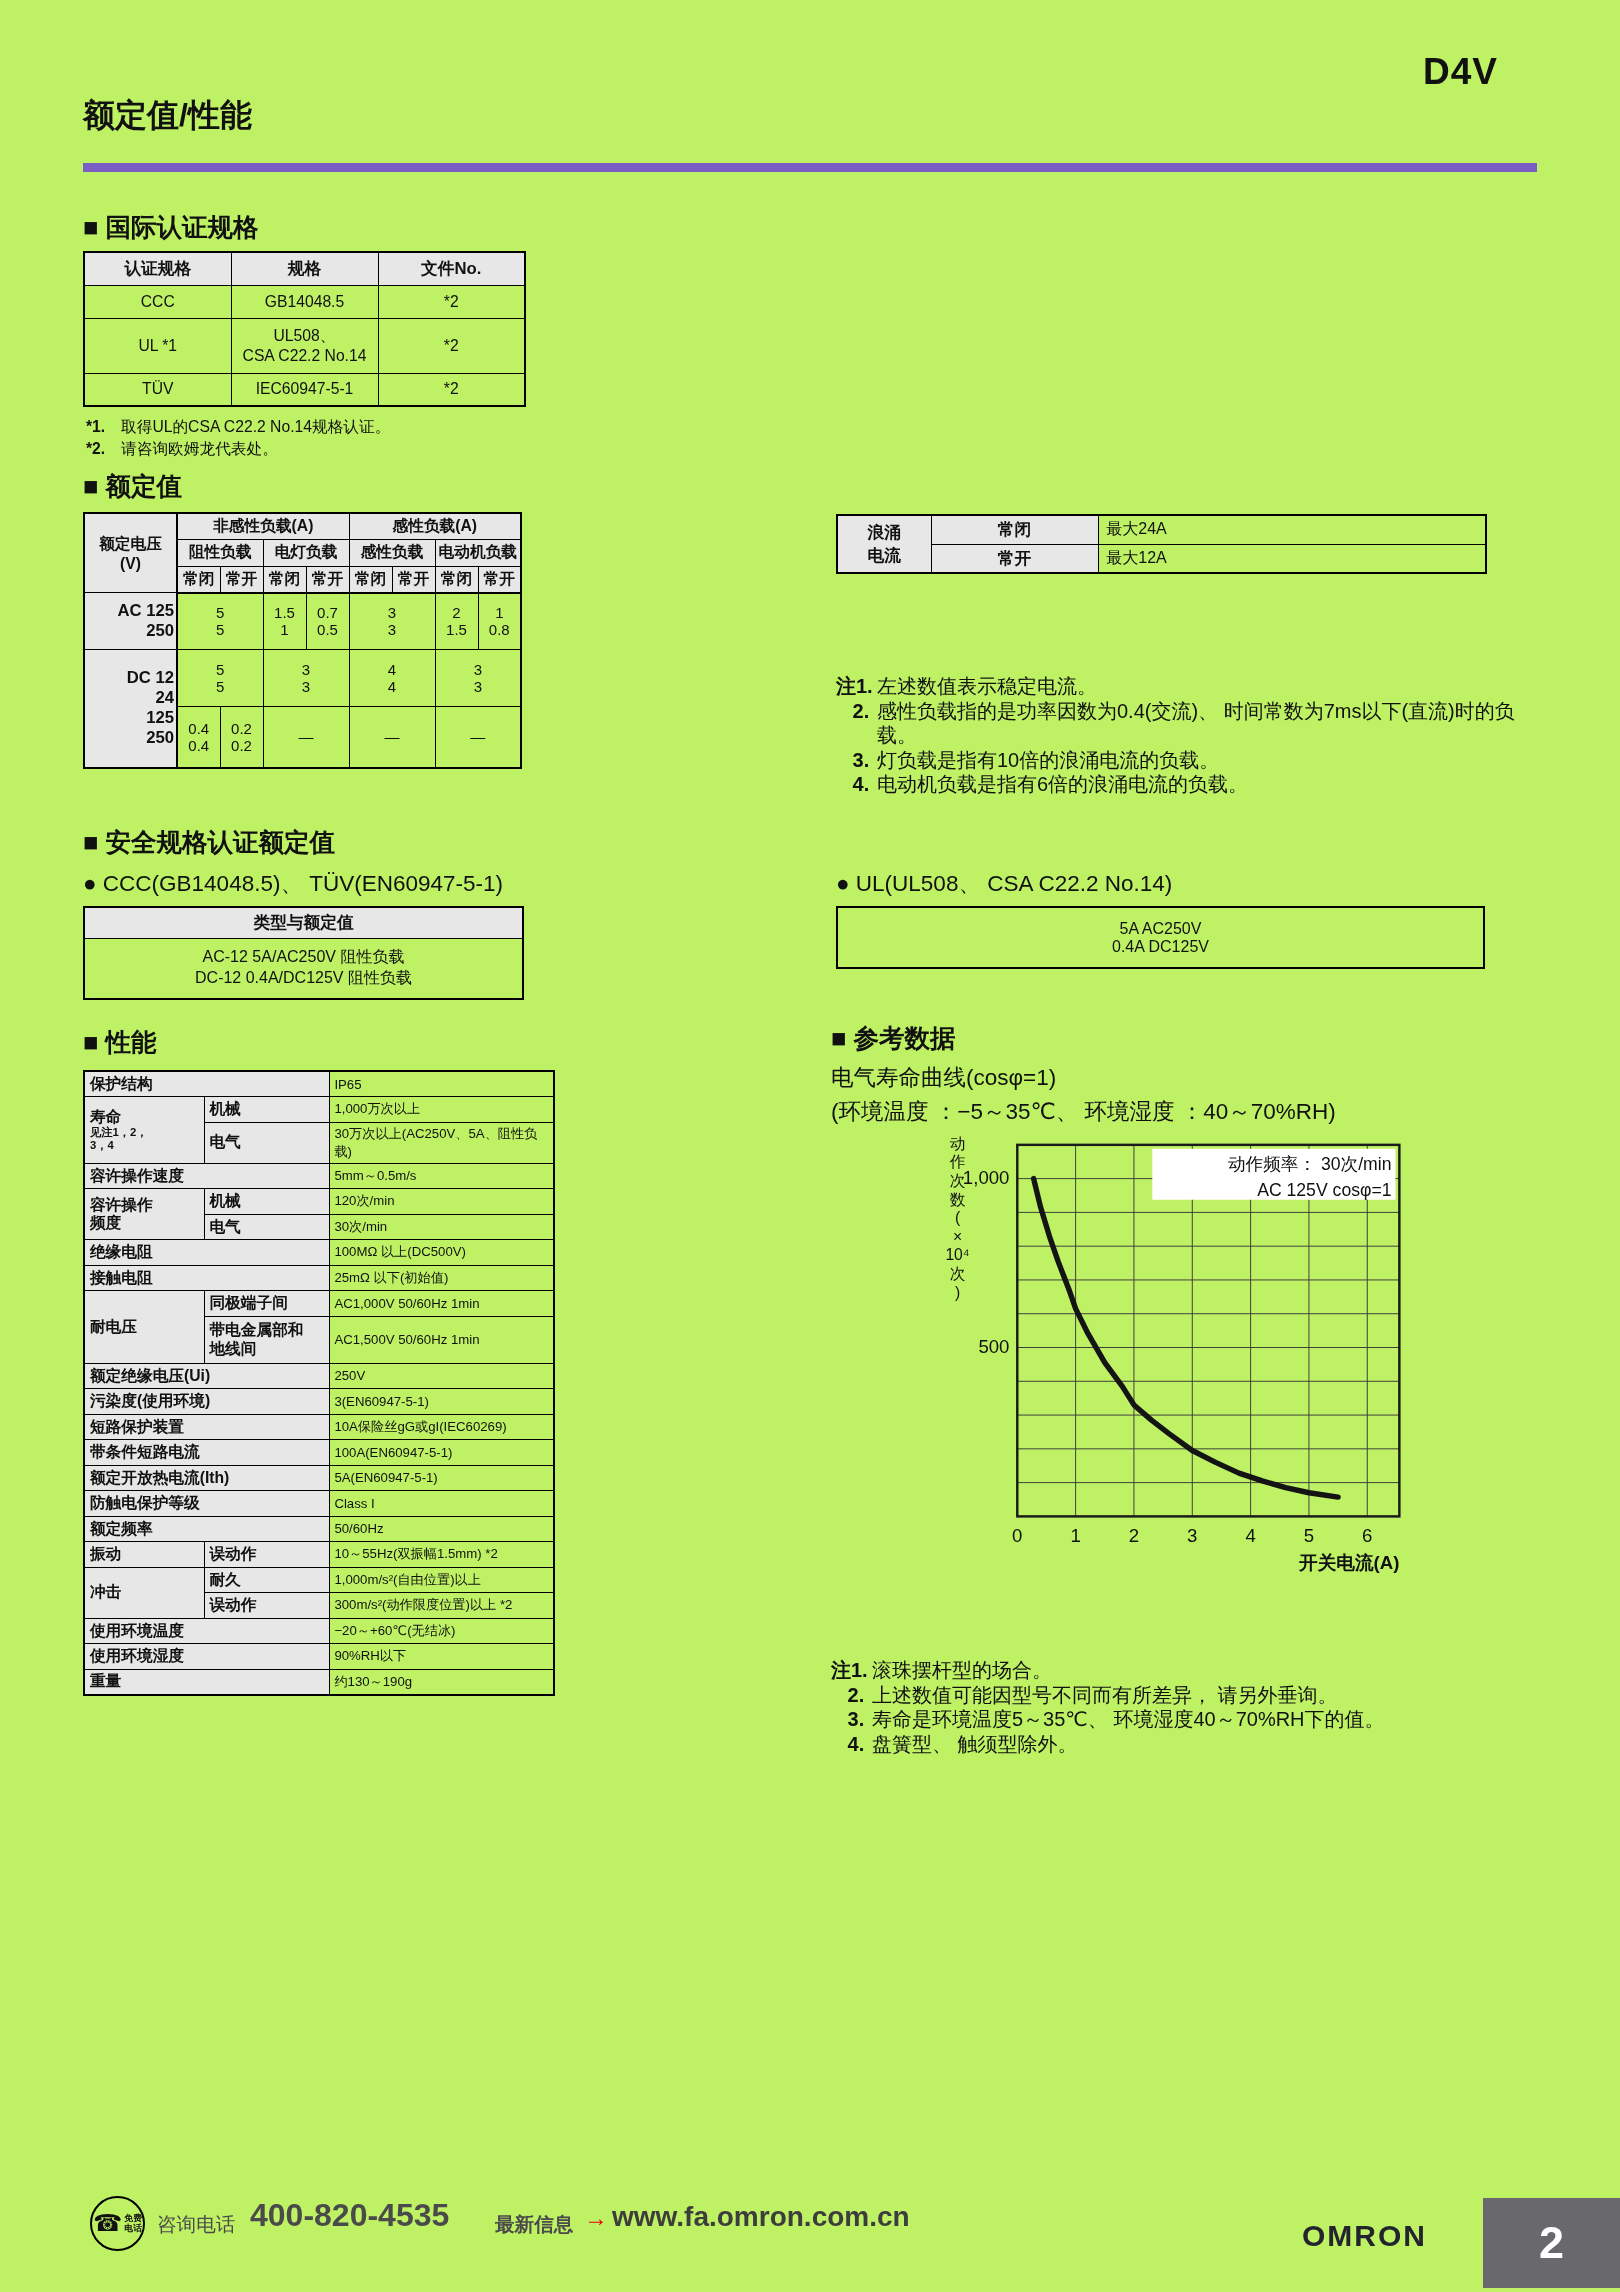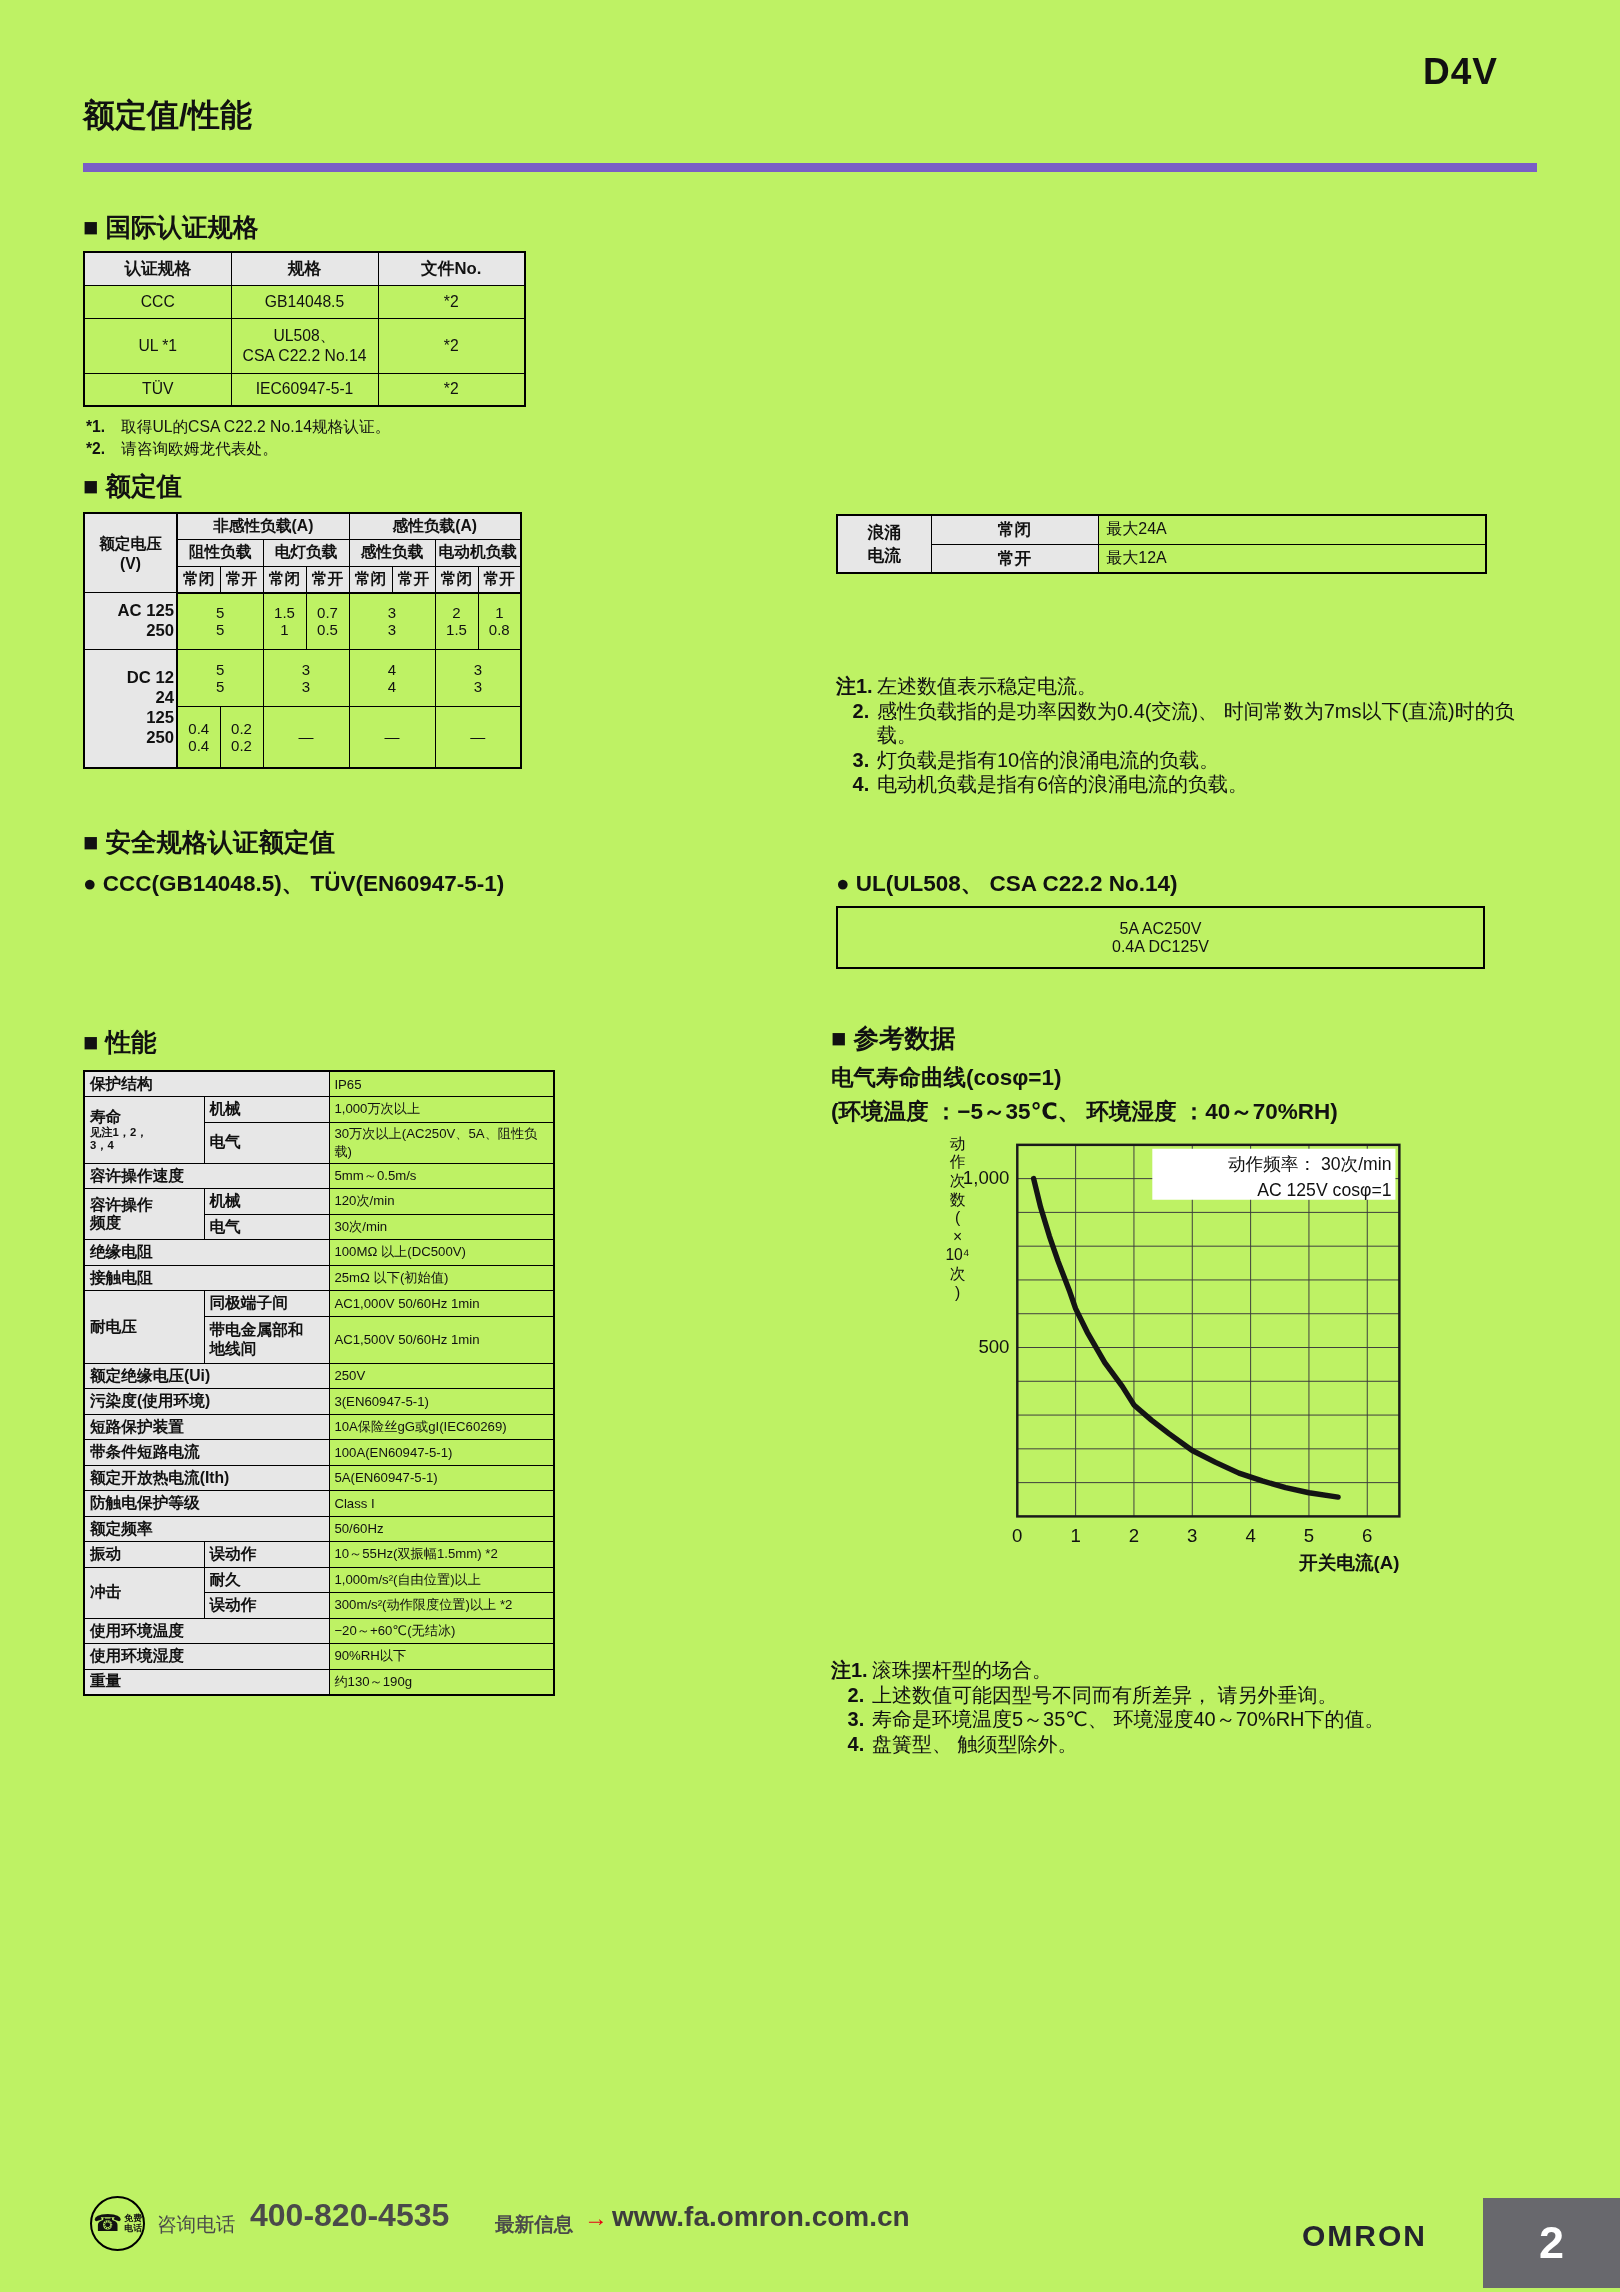--- a/index.html
+++ b/index.html
@@ -6,21 +6,21 @@
   body{font-family:"Liberation Sans","DejaVu Sans",sans-serif;color:#111;}
   .page{position:relative;width:1620px;height:2293px;background:#bef264;overflow:hidden;}
   .abs{position:absolute;}
   .b{font-weight:bold;}
   .pre{white-space:pre-line;}
   
   .product{font-size:37px;font-weight:bold;letter-spacing:1px;}
   .main-title{font-size:32px;font-weight:bold;}
   .rule{background:#7a5ec6;height:8.8px;}
   .sec-h{font-size:25.5px;font-weight:bold;}
-  .sub-h{font-size:22.5px;font-weight:bold;}
+  .sub-h{font-size:22.5px;font-weight:normal;}
   
   table{border-collapse:collapse;border:2px solid #000;table-layout:fixed;}
   td,th{border:1px solid #000;padding:2px 3.9px;vertical-align:middle;}
   .hd{background:#e7e7e7;font-weight:bold;text-align:center;}
   .lbl{background:#e7e7e7;font-weight:bold;text-align:left;padding-left:7.8px;}
   .ctr{text-align:center;}
   .cert-t{width:441px;font-size:15.7px;}
   .cert-t .hd{font-size:16.7px;}
   .rat-t{width:438px;font-size:15px;}
   .rat-t .hd{font-size:15.7px;}
@@ -213,20 +213,31 @@
         <span class="nt">灯负载是指有10倍的浪涌电流的负载。</span>
       </div>
     <div class="row">
         <span class="nl" style="text-align:right;padding-right:7.8px;box-sizing:border-box;">4.</span>
         <span class="nt">电动机负载是指有6倍的浪涌电流的负载。</span>
       </div>
   </div>
 
   <div class="abs sec-h" style="left:83px;top:825px;">■ 安全规格认证额定值</div>
   <div class="abs sub-h" style="left:83px;top:868px;">● CCC(GB14048.5)、 TÜV(EN60947-5-1)</div>
+  <table class="abs safety-t" style="left:83px;top:906px;width:441px;">
+    <tbody>
+        <tr style="height:31px">
+          <td class="hd">类型与额定值</td>
+        </tr>
+    <tr style="height:61px">
+          <td class="ctr pre">AC-12  5A/AC250V 阻性负载
+DC-12  0.4A/DC125V 阻性负载</td>
+        </tr>
+  </tbody>
+    </table>
   <div class="abs sub-h" style="left:836px;top:868px;">● UL(UL508、 CSA C22.2 No.14)</div>
   <table class="abs safety-t" style="left:836px;top:906px;width:649px;">
     <tbody>
     <tr style="height:61px">
           <td class="ctr pre">5A  AC250V
 0.4A  DC125V</td>
         </tr>
   </tbody>
     </table>
 

